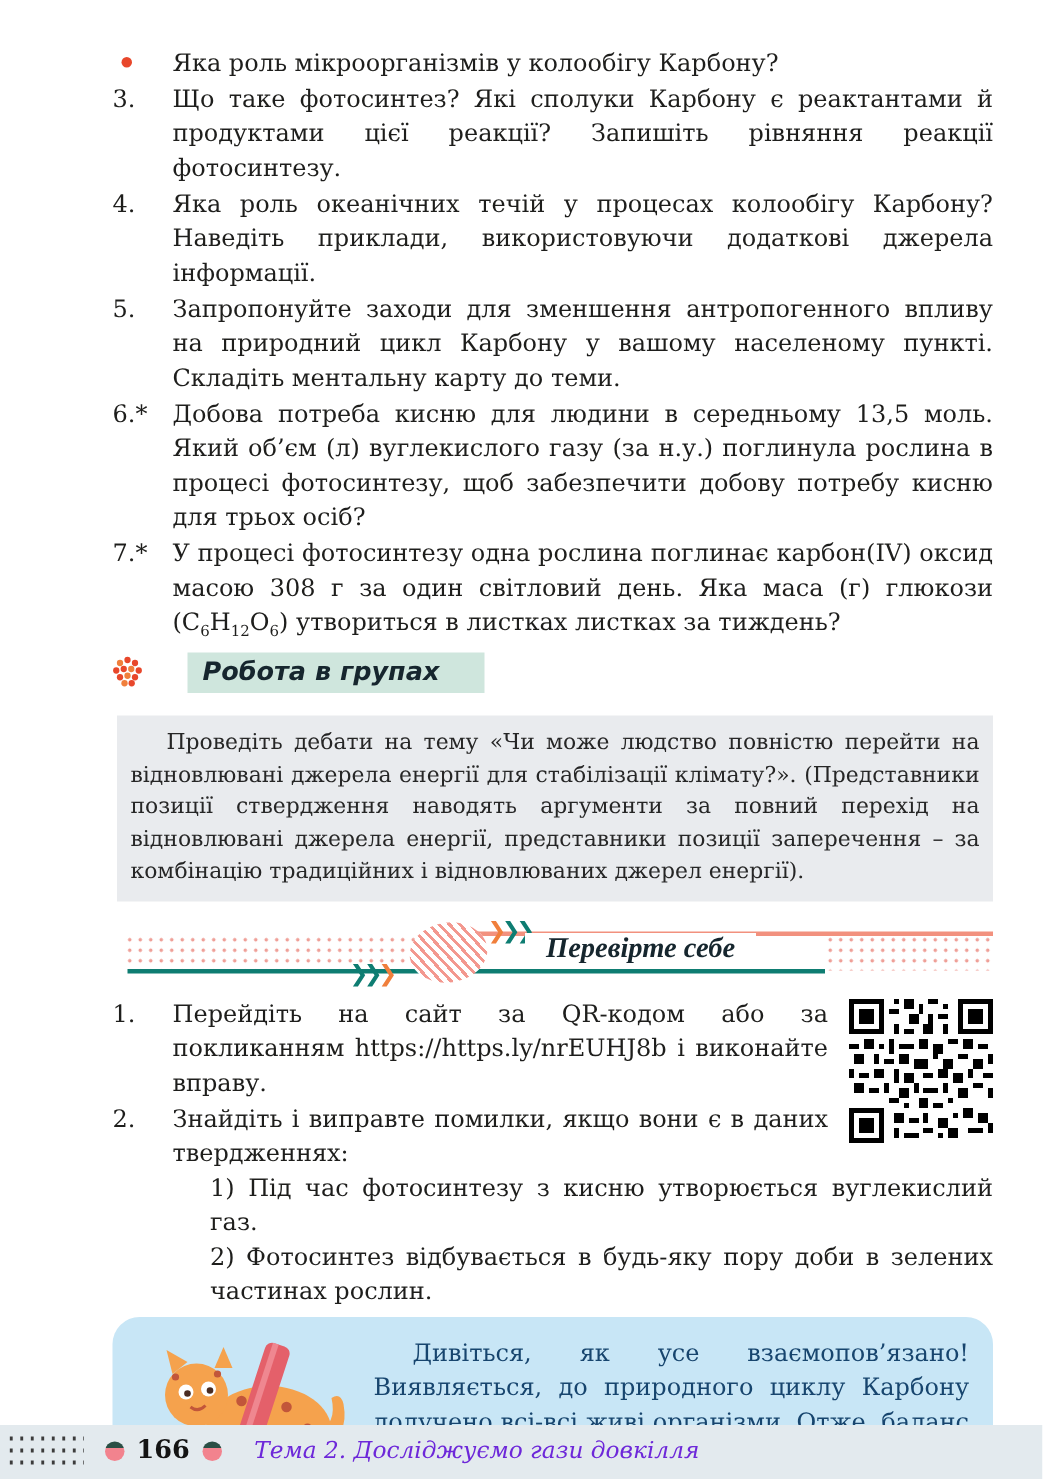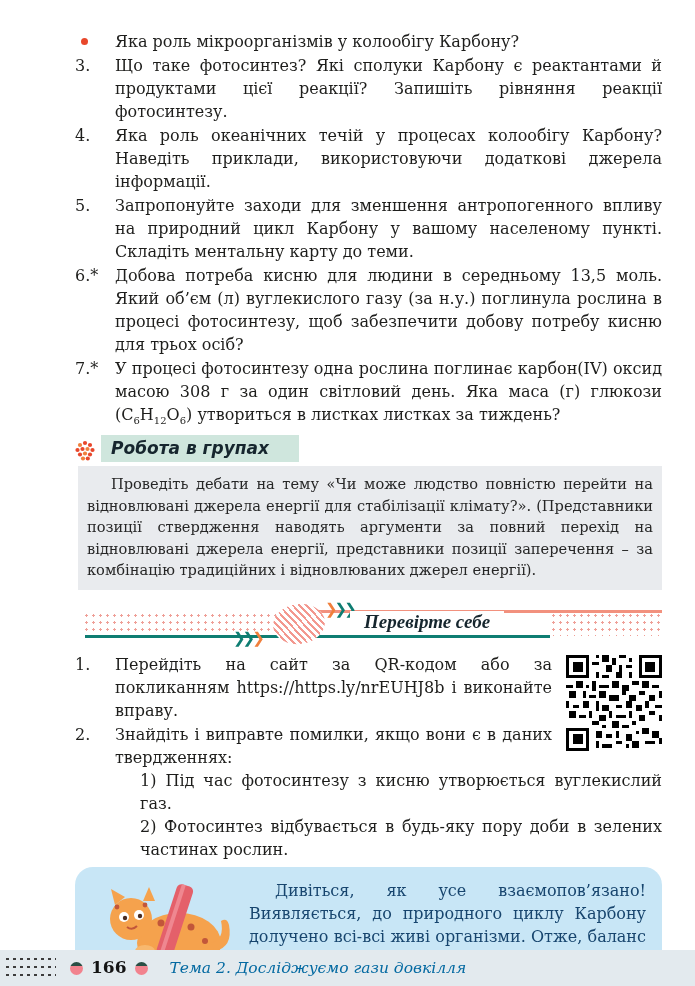--- a/index.html
+++ b/index.html
@@ -10,21 +10,21 @@
   .content{position:absolute;left:75px;top:30px;width:587px;}
 
   
   .q{display:flex;margin:0 0 1px 0;}
   .q .marker{flex:0 0 40px;width:40px;font-size:16px;line-height:23px;}
   .q .marker .dot{display:inline-block;width:7px;height:7px;border-radius:50%;background:#e8472b;margin-left:6px;margin-bottom:2px;}
   .q .qtext{flex:1;font-size:16px;line-height:23px;text-align:justify;}
   sub{font-size:10px;line-height:0;}
 
   
-  .gw-header{margin:9px 0 4px -2px;display:flex;align-items:flex-end;}
+  .gw-header{margin:9px 0 15px -2px;display:flex;align-items:flex-start;gap:24px;}
   .gw-icon{width:24px;height:24px;margin-right:4px;flex:0 0 24px;}
   .gw-title{background:#cfe6dd;color:#16262e;font-family:"DejaVu Sans",sans-serif;
     font-weight:bold;font-style:italic;font-size:17px;line-height:24px;padding:1px 30px 2px 10px;}
   .gw-body{background:#e9ebee;color:#262626;font-size:14.6px;line-height:21.5px;
     text-align:justify;padding:7px 9px 9px 9px;text-indent:24px;margin-left:3px;}
 
   
   .banner{position:relative;height:42px;margin:13px 0 8px 0;}
   .halftone{position:absolute;top:9px;height:24px;
     background-image:radial-gradient(#ef9f97 1.1px, rgba(0,0,0,0) 1.4px);
@@ -56,21 +56,21 @@
   .callout p{margin:0;text-align:justify;text-indent:26px;}
 
   
   .footer{position:absolute;left:0;bottom:0;width:695px;height:36px;background:#e3eaee;}
   .footer-dots{position:absolute;left:4px;top:5px;width:52px;height:26px;
     background-image:radial-gradient(#3c3c3c 1.1px, rgba(0,0,0,0) 1.3px);background-size:7px 8px;}
   .berry{display:inline-block;width:13px;height:13px;border-radius:50%;
     background:linear-gradient(to bottom,#2a4f45 0 32%,#f2838e 32%);vertical-align:-2px;}
   .pagenum{font-weight:bold;font-size:17px;color:#141414;margin:0 8px;}
   .footer-inner{position:absolute;left:70px;top:7px;}
-  .theme{font-style:italic;font-size:15.5px;color:#0369a1;margin-left:22px;}
+  .theme{font-style:italic;font-size:15.5px;color:#6d28d9;margin-left:22px;}
 </style>
 </head>
 <body>
 
 <div class="content">
 
   <div class="q">
     <span class="marker"><span class="dot"></span></span>
     <div class="qtext">Яка роль мікроорганізмів у колообігу Карбону?</div>
   </div>

